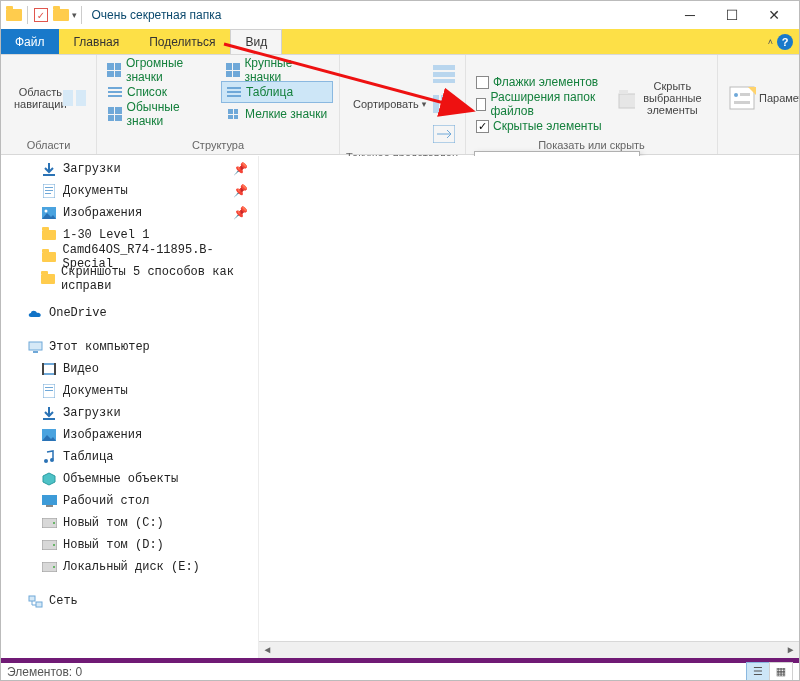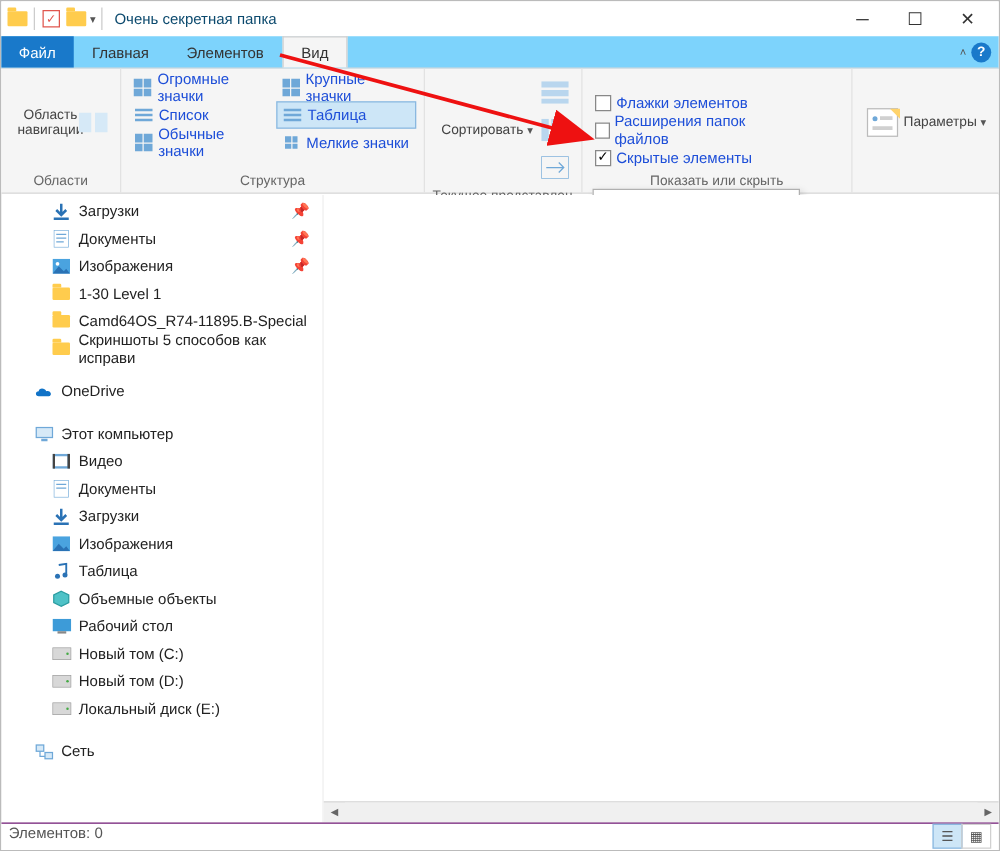--- a/index.html
+++ b/index.html
@@ -30,59 +30,59 @@
   .folder-mini {
     width: 16px; height: 12px; background:#ffcc4d; position:relative; border-radius:1px;
   }
   .folder-mini::before {
     content:""; position:absolute; top:-3px; left:0; width:7px; height:3px; background:#ffcc4d; border-radius:1px 1px 0 0;
   }
   .sep { width:1px; height:18px; background:#ccc; margin:0 2px;}
   .chev { font-size:9px; color:#555;}
   .redcheck { width:14px; height:14px; border:1px solid #e0564e; display:flex; align-items:center; justify-content:center; color:#e0564e; font-size:10px;}
   
-  .tabsrow { height:26px; background:#7dd3fc; display:flex; align-items:stretch; border-bottom:1px solid #d8d8d8;}
+  .tabsrow { height:26px; background:#fde047; display:flex; align-items:stretch; border-bottom:1px solid #d8d8d8;}
   .tab-file { background:#1979ca; color:#fff; padding:0 14px; display:flex; align-items:center; font-size:12px;}
   .tab { padding:0 14px; display:flex; align-items:center; color:#333; border:1px solid transparent; border-bottom:none; position:relative;}
   .tab.active { border-color:#d0d0d0; background:#f5f5f5; }
   .tabsrow .right { margin-left:auto; display:flex; align-items:center; padding-right:6px; gap:4px;}
   .help-circle { width:16px;height:16px;border-radius:50%;background:#1979ca;color:#fff;display:flex;align-items:center;justify-content:center;font-size:11px;font-weight:bold;}
   
   .ribbon { height:100px; background:#f5f5f5; border-bottom:1px solid #d8d8d8; display:flex; }
   .rgroup { border-right:1px solid #e2e2e2; padding:4px 6px 0 6px; display:flex; flex-direction:column; position:relative;}
   .rgroup .body { flex:1; display:flex; }
   .rgroup .label { text-align:center; color:#666; font-size:11px; padding:2px 0 3px 0; white-space:nowrap;}
   .vbtn { display:flex; flex-direction:row; align-items:center; justify-content:flex-start; padding:2px 4px; gap:3px; min-width:52px;}
   .vbtn .txt { font-size:11px; color:#444; text-align:center; line-height:12px; max-width:72px;}
-  .smallrow { display:flex; align-items:center; gap:4px; height:22px; padding:0 4px; font-size:12px; color:#1d4ed8;}
+  .smallrow { display:flex; align-items:center; gap:4px; height:22px; padding:0 4px; font-size:12px; color:#15803d;}
   .smallrow .ic { width:16px;height:16px; display:flex; align-items:center; justify-content:center;}
   .tblcell { background:#cde6f7; border:1px solid #8ab8e0; }
   .dropic { width:30px;height:30px; display:flex;align-items:center;justify-content:center;}
   .checkbox { width:13px;height:13px;border:1px solid #888; background:#fff; display:inline-flex;align-items:center;justify-content:center;}
   .checkbox.checked::after{content:"✓"; font-size:11px; color:#000; line-height:1;}
   
   .arrow-svg { position:absolute; left:215px; top:29px; pointer-events:none; }
   
   .tooltip { position:absolute; left:473px; top:150px; width:166px; background:#fff; border:1px solid #b0b0b0; box-shadow:2px 2px 6px rgba(0,0,0,0.15); padding:6px 8px 8px 8px; }
   .tooltip .tt-title { font-weight:bold; color:#222; margin-bottom:6px; font-size:12px;}
   .tooltip .tt-body { color:#555; font-size:12px; line-height:14px;}
   
-  .content { position:absolute; top:155px; left:0; right:0; bottom:22px; display:flex;}
+  .content { position:absolute; top:155px; left:0; right:0; bottom:22px; display:flex;font-family:Liberation Mono, monospace;}
   .navtree { width:258px; border-right:1px solid #ececec; overflow:hidden; padding-top:2px;}
   .tree-item { display:flex; align-items:center; height:22px; padding-left:26px; gap:6px; color:#222;}
   .tree-item.lvl2 { padding-left:40px;}
   .tree-item .pin { margin-left:auto; margin-right:10px; color:#7a7a7a; font-size:12px;}
   .tree-item .ic { width:16px;height:16px; display:flex;align-items:center;justify-content:center;}
   .gap { height:12px;}
   .filepane { flex:1; position:relative; background:#fff;}
   .hscroll { position:absolute; left:0; right:0; bottom:0; height:17px; background:#f0f0f0; border-top:1px solid #d8d8d8; display:flex; align-items:center;}
   .hscroll .arrow { width:17px; height:17px; display:flex; align-items:center; justify-content:center; color:#666; font-size:10px;}
   .hscroll .track { flex:1; height:17px; background:#f0f0f0;}
   
-  .statusbar { position:absolute; left:0; right:0; bottom:0; height:22px; border-top:1px solid #701a75; background:#fff; display:flex; padding:0 6px; color:#555;}
+  .statusbar { position:absolute; left:0; right:0; bottom:0; height:22px; border-top:5px solid #701a75; background:#fff; display:flex; align-items:center; padding:0 6px; color:#555;}
   .statusbar .viewbtns { margin-left:auto; display:flex;}
   .viewbtn { width:24px;height:20px; border:1px solid #d0d0d0; margin-left:-1px; display:flex;align-items:center;justify-content:center; font-size:11px; color:#555;}
   .viewbtn.active { background:#cde6f7; border-color:#8ab8e0;}
   .grid4 { display:grid; grid-template-columns:1fr 1fr; grid-template-rows:1fr 1fr; gap:1px; width:14px;height:14px;}
   .grid4 div{ background:#6fa8d8;}
   .listic { width:14px;height:10px; display:flex; flex-direction:column; justify-content:space-between;}
   .listic div { height:2px; background:#6fa8d8;}
   .disabled { color:#b5b5b5;}
 </style>
 </head>
@@ -107,21 +107,21 @@
   <div class="win-controls">
     <div class="win-btn">─</div>
     <div class="win-btn">☐</div>
     <div class="win-btn">✕</div>
   </div>
 </div>
 
 <div class="tabsrow">
   <div class="tab-file">Файл</div>
   <div class="tab">Главная</div>
-  <div class="tab">Элементов</div>
+  <div class="tab">Поделиться</div>
   <div class="tab active">Вид</div>
   <div class="right">
     <span class="chev">˄</span>
     <span class="help-circle">?</span>
   </div>
 </div>
 
 <div class="ribbon">
 
   <div class="rgroup" style="width:96px;">
@@ -270,20 +270,28 @@
             <span>Флажки элементов</span>
           </div>
         <div class="smallrow">
             <span class="checkbox"></span>
             <span>Расширения папок файлов</span>
           </div>
         <div class="smallrow">
             <span class="checkbox checked"></span>
             <span>Скрытые элементы</span>
           </div>
+      </div>
+      <div class="vbtn disabled" style="min-width:86px;">
+        <svg width="28" height="24">
+            <rect x="4" y="8" width="20" height="14" fill="#e6e6e6" stroke="#ccc"></rect>
+            <rect x="4" y="4" width="9" height="4" fill="#e6e6e6"></rect>
+          </svg>
+        <div class="txt" style="white-space:pre-line;">Скрыть выбранные
+элементы</div>
       </div>
     </div>
     <div class="label">Показать или скрыть</div>
   </div>
 
   <div class="rgroup" style="border-right:none; flex:1;">
     <div class="body">
       <div class="vbtn">
         <svg width="28" height="26">
             <rect x="2" y="2" width="24" height="22" fill="#fff" stroke="#bbb"></rect>

